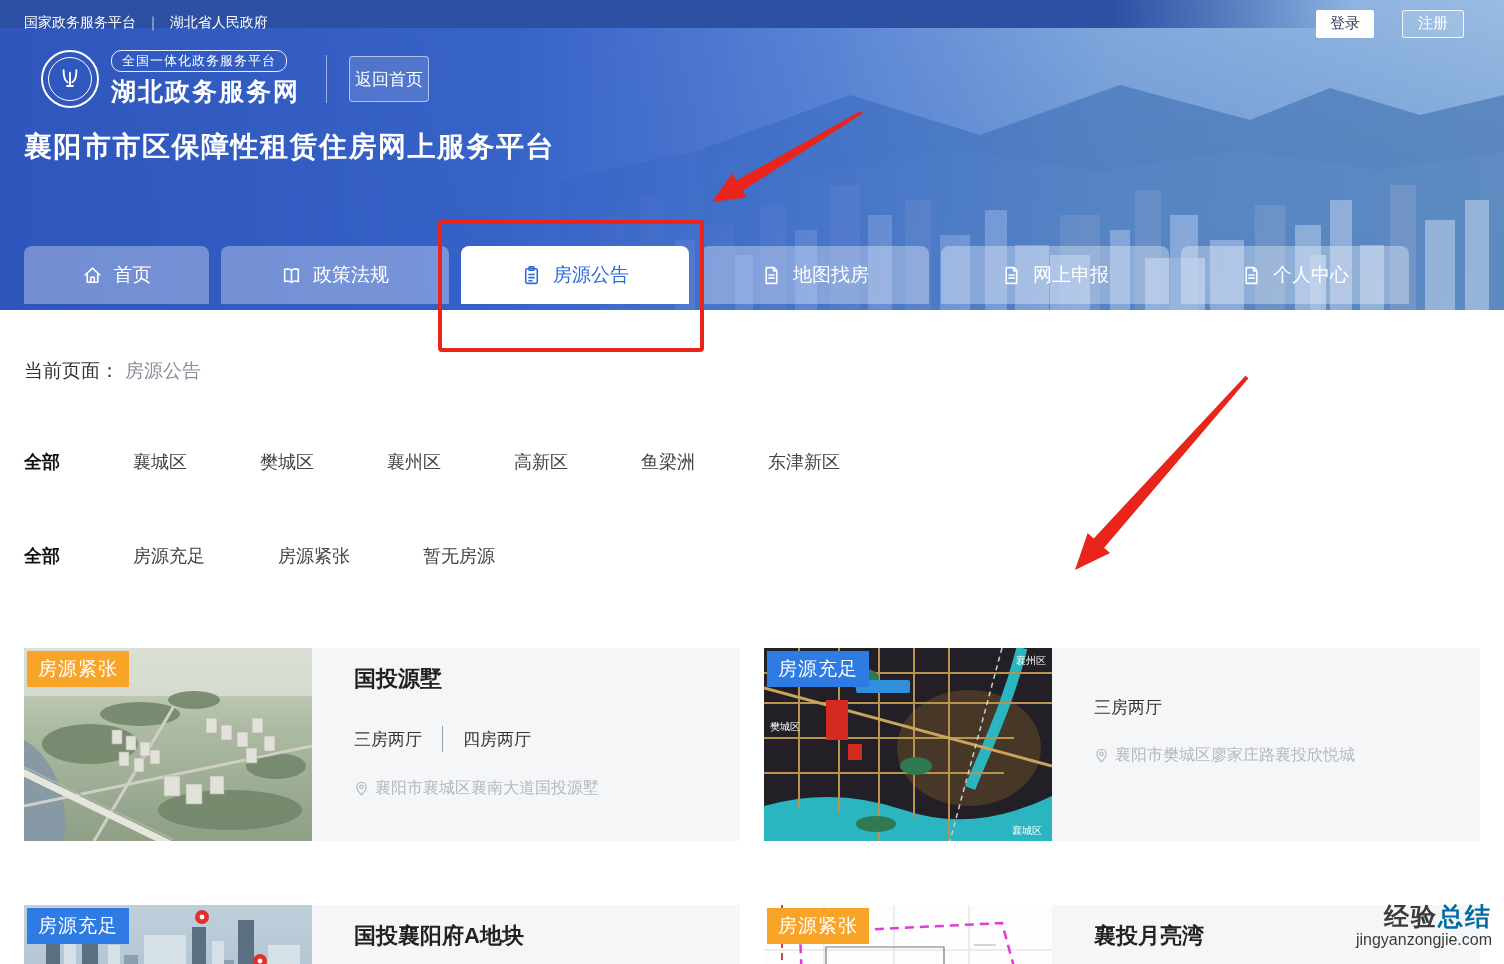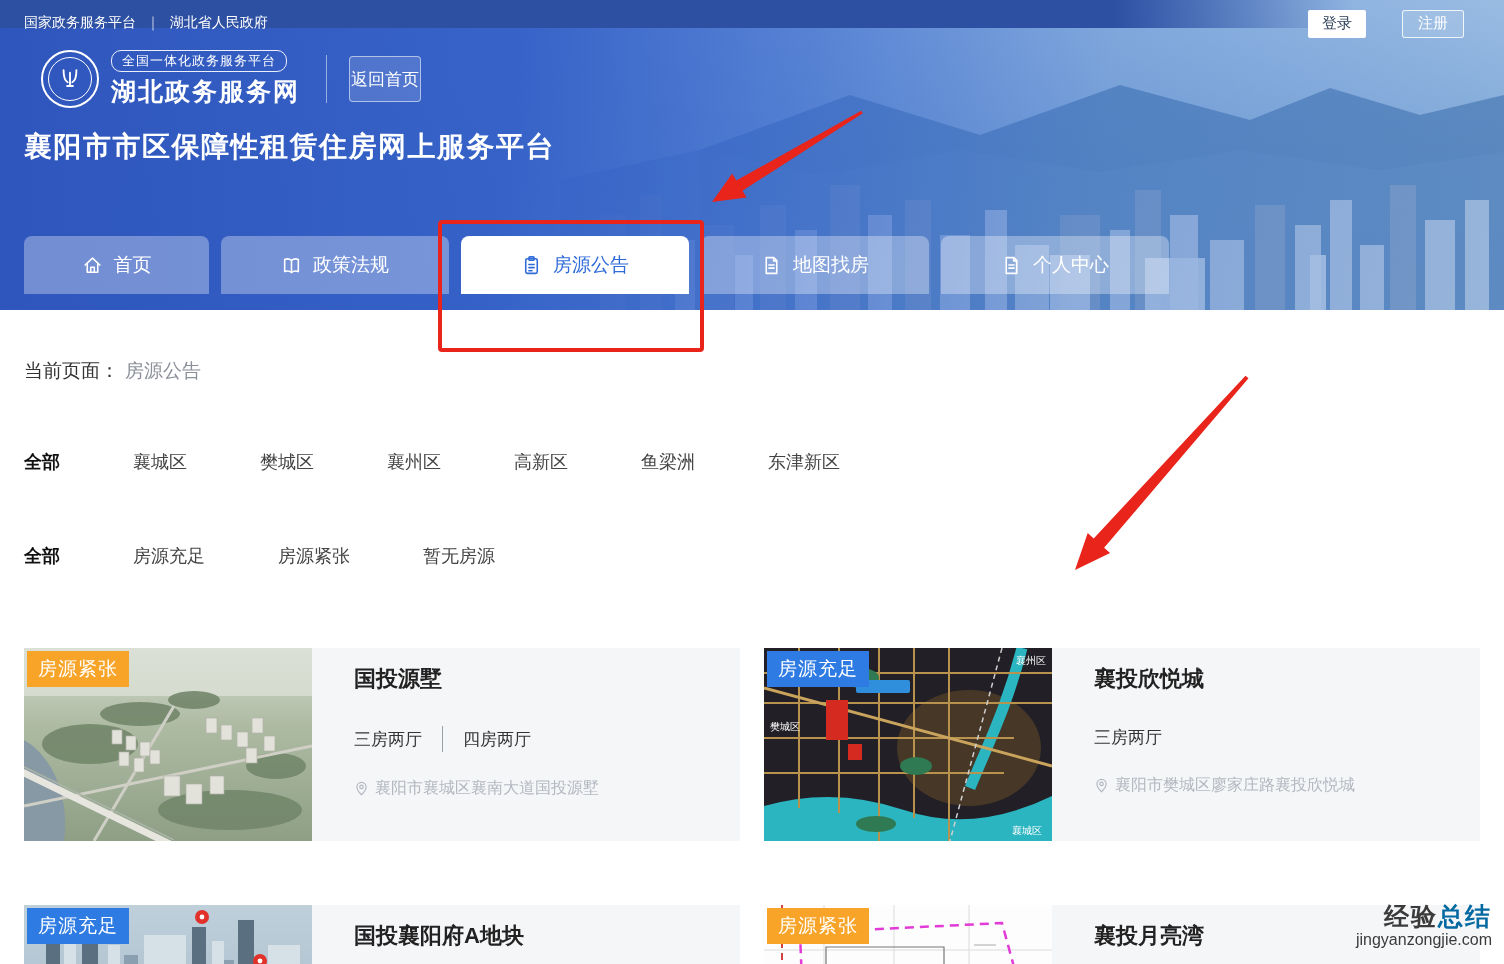--- a/index.html
+++ b/index.html
@@ -13,44 +13,44 @@
   .overlay { position:absolute; inset:0;
     background:linear-gradient(100deg, rgba(43,82,186,.97) 0%, rgba(50,94,199,.95) 34%,
       rgba(57,104,205,.72) 52%, rgba(70,120,205,.38) 72%, rgba(95,140,205,.18) 100%); }
 
   .topbar { position:absolute; top:0; left:0; width:100%; height:28px; z-index:5;
     display:flex; align-items:center; justify-content:space-between; padding:17px 40px 0 24px;
     background:linear-gradient(to right, #2d50a3 0%, #2d50a3 74%, rgba(45,80,163,0) 90%); }
   .topbar-left { display:flex; align-items:center; gap:10px; color:#fff; font-size:14px; }
   .toplink { cursor:pointer; }
   .topsep { opacity:.75; }
-  .topbar-right { display:flex; gap:36px; margin-top:2px; }
+  .topbar-right { display:flex; gap:28px; margin-top:2px; }
   .btn-login { width:58px; height:28px; background:#fff; color:#2b3b55; border:none;
     border-radius:2px; font-size:15px; font-family:inherit; cursor:pointer; }
   .btn-register { width:62px; height:28px; background:rgba(255,255,255,.12); color:#fff;
     border:1px solid rgba(255,255,255,.85); border-radius:3px; font-size:15px; font-family:inherit; cursor:pointer; }
 
   .brandrow { position:absolute; top:50px; left:41px; z-index:4; display:flex; align-items:center; }
   .logo-circle { width:58px; height:58px; border:2.5px solid #fff; border-radius:50%;
     display:flex; align-items:center; justify-content:center; flex:none; }
   .logo-inner { width:44px; height:44px; border:1.5px solid #fff; border-radius:50%;
     display:flex; align-items:center; justify-content:center; }
   .brand-text { margin-left:12px; }
   .brand-tag { display:inline-block; border:1.5px solid rgba(255,255,255,.9); border-radius:10px;
     color:#fff; font-size:13px; padding:1px 10px; letter-spacing:1px; }
   .brand-name { color:#ffffff; font-size:25px; font-weight:bold; letter-spacing:2px; margin-top:3px; }
   .brand-divider { width:1px; height:48px; background:rgba(255,255,255,.5); margin:0 22px 0 26px; }
-  .btn-backhome { width:72px; height:46px; background:rgba(255,255,255,.14);
+  .btn-backhome { width:80px; height:46px; background:rgba(255,255,255,.14);
     border:1px solid rgba(255,255,255,.55); border-radius:4px; color:#fff; font-size:17px;
     font-family:inherit; cursor:pointer; }
 
   .page-title { position:absolute; top:128px; left:24px; z-index:4; color:#fff;
     font-size:28px; font-weight:bold; letter-spacing:1.5px; }
 
-  .tabs { position:absolute; left:24px; bottom:16px; z-index:4; display:flex; gap:12px; }
+  .tabs { position:absolute; left:24px; bottom:6px; z-index:4; display:flex; gap:12px; }
   .tab { height:58px; border-radius:8px 8px 0 0; background:rgba(255,255,255,.33);
     color:#fff; font-size:19px; display:flex; align-items:center; justify-content:center;
     gap:11px; cursor:pointer; }
   .tab.w1 { width:185px; } .tab.w2 { width:228px; }
   .tab.active { background:#fff; color:#2f6bd8; }
   .tabicon { width:21px; height:21px; flex:none; }
 
   
   .content { position:relative; background:#fff; }
   .breadcrumb { margin:48px 0 0 24px; font-size:19px; }
@@ -218,20 +218,30 @@
         <span>地图找房</span>
       </div>
       <div class="tab w2">
         <svg class="tabicon" viewBox="0 0 20 20">
           <g stroke="currentColor" stroke-width="1.5" fill="none" stroke-linecap="round" stroke-linejoin="round">
             <path d="M5 2.5 H12.2 L15 5.3 V17.5 H5 Z"></path>
               <path d="M12 2.8 V5.6 H14.8"></path>
               <path d="M7.5 9.5 H12.5 M7.5 12.5 H12.5"></path>
           </g>
         </svg>
+        <span>网上申报</span>
+      </div>
+      <div class="tab w2">
+        <svg class="tabicon" viewBox="0 0 20 20">
+          <g stroke="currentColor" stroke-width="1.5" fill="none" stroke-linecap="round" stroke-linejoin="round">
+            <path d="M5 2.5 H12.2 L15 5.3 V17.5 H5 Z"></path>
+              <path d="M12 2.8 V5.6 H14.8"></path>
+              <path d="M7.5 9.5 H12.5 M7.5 12.5 H12.5"></path>
+          </g>
+        </svg>
         <span>个人中心</span>
       </div>
     </nav>
   </div>
 
   <div class="content">
 
     <div class="breadcrumb">
       <span class="bc-label">当前页面：</span><span class="bc-current">房源公告</span>
     </div>
@@ -349,21 +359,20 @@
             <rect x="62" y="52" width="22" height="40" fill="#d42a20"></rect>
             <rect x="84" y="96" width="14" height="16" fill="#d42a20"></rect>
             <rect x="92" y="32" width="54" height="13" rx="2" fill="#2f8fdd"></rect>
             <text x="252" y="16" font-size="10" fill="#ffffff">襄州区</text>
             <text x="6" y="82" font-size="10" fill="#ffffff">樊城区</text>
             <text x="248" y="186" font-size="10" fill="#ffffff">襄城区</text>
           </svg>
           <span class="badge badge-blue">房源充足</span>
         </div>
         <div class="card-body">
-          <div class="card-title">襄投欣悦城</div>
           <div class="rooms">
             <span>三房两厅</span>
           </div>
           <div class="address">
             <svg class="pin" width="15" height="15" viewBox="0 0 14 14">
               <g stroke="#b3b8c0" stroke-width="1.1" fill="none">
                 <path d="M7 1.2 C4.6 1.2 2.7 3.1 2.7 5.5 C2.7 8.6 7 12.8 7 12.8 C7 12.8 11.3 8.6 11.3 5.5 C11.3 3.1 9.4 1.2 7 1.2 Z"></path>
                 <circle cx="7" cy="5.5" r="1.6"></circle>
               </g>
             </svg>

